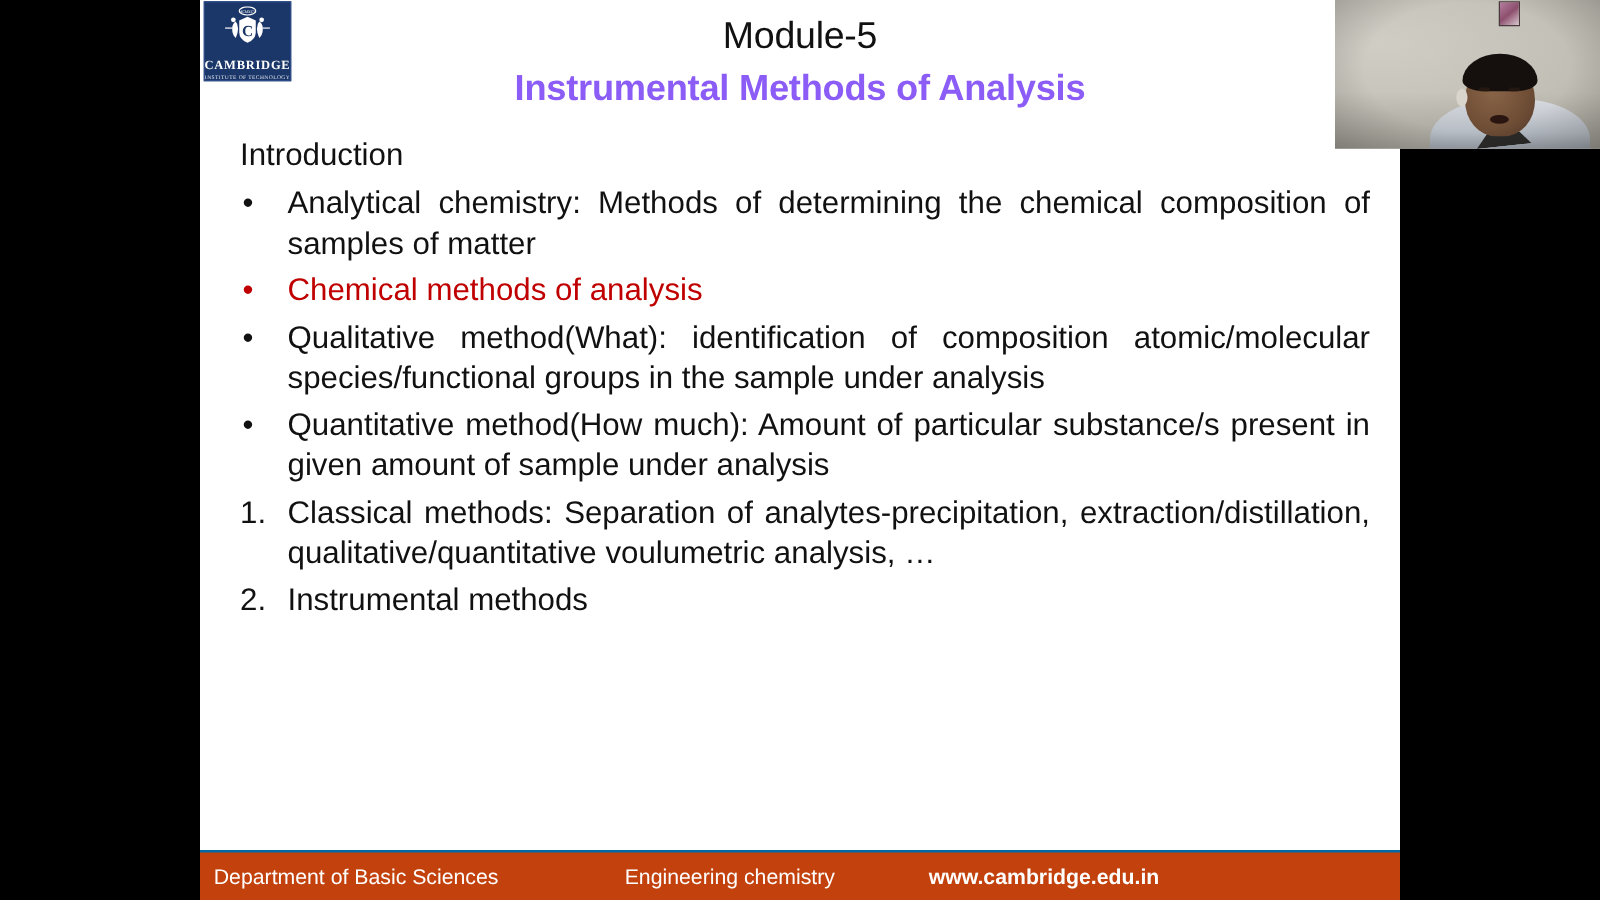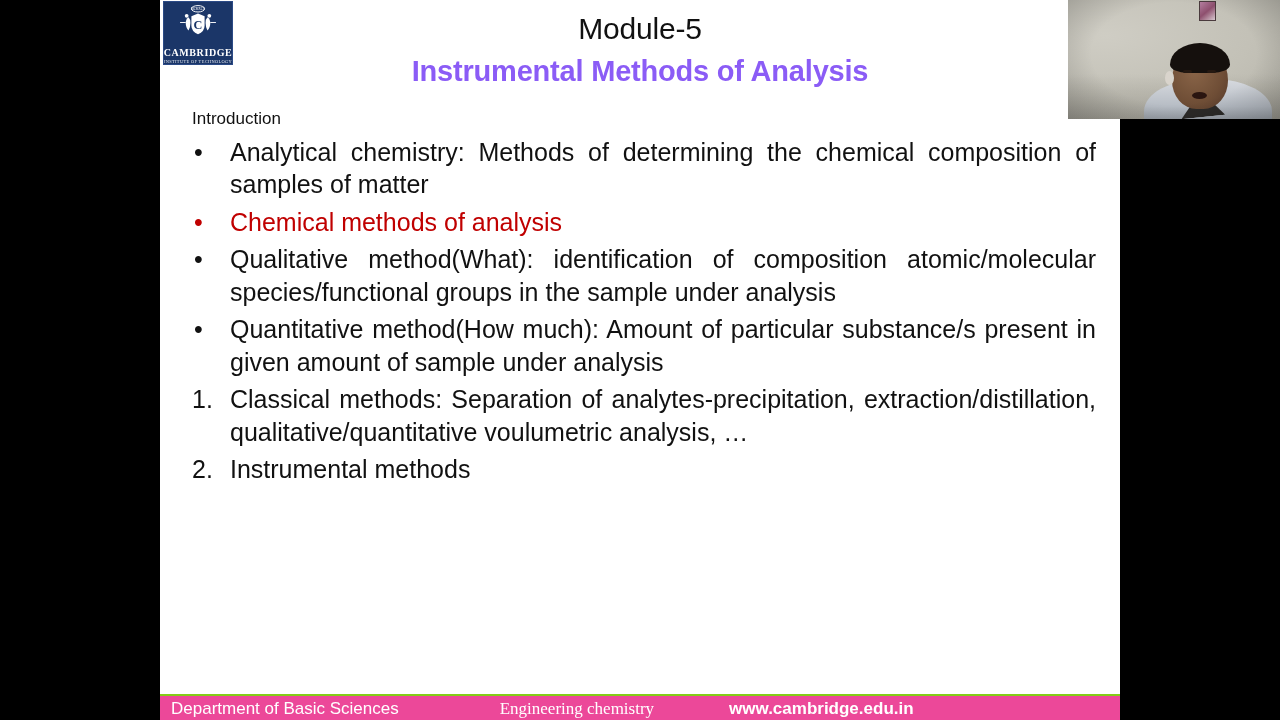--- a/index.html
+++ b/index.html
@@ -103,21 +103,21 @@
 
   
   #body-area {
     position: absolute;
     left: 28px;
     top: 108px;
     width: 908px;
   }
 
   .lead {
-    font-size: 17px;
+    font-size: 25px;
     color: #111111;
     line-height: 1.28;
     margin: 0 0 6px 0;
     padding-left: 4px;
   }
 
   .blk {
     position: relative;
     margin: 0 0 5px 0;
     padding-left: 42px;
@@ -156,36 +156,36 @@
     white-space: pre;
   }
   .numblk.noflow { text-align: left; }
 
   
   #footer {
     position: absolute;
     left: 0;
     bottom: 0;
     width: 960px;
-    height: 26px;
-    background: #ec4899;
-    border-top: 2px solid #84cc16;
+    height: 40px;
+    background: #c2410c;
+    border-top: 2px solid #0369a1;
     box-sizing: border-box;
     display: flex;
     align-items: center;
   }
   #footer .f-item {
     color: #ffffff;
     font-size: 17px;
     font-weight: 400;
     white-space: nowrap;
     line-height: 1;
   }
   #footer .f-dept { margin-left: 11px; }
-  #footer .f-course { margin-left: 101px; font-family: Liberation Serif, serif; }
+  #footer .f-course { margin-left: 101px; }
   #footer .f-url { margin-left: 75px; font-weight: 600; text-align: center; }
 
   
   #webcam {
     position: absolute;
     left: 1068px;
     top: 0px;
     width: 212px;
     height: 119px;
     overflow: hidden;

